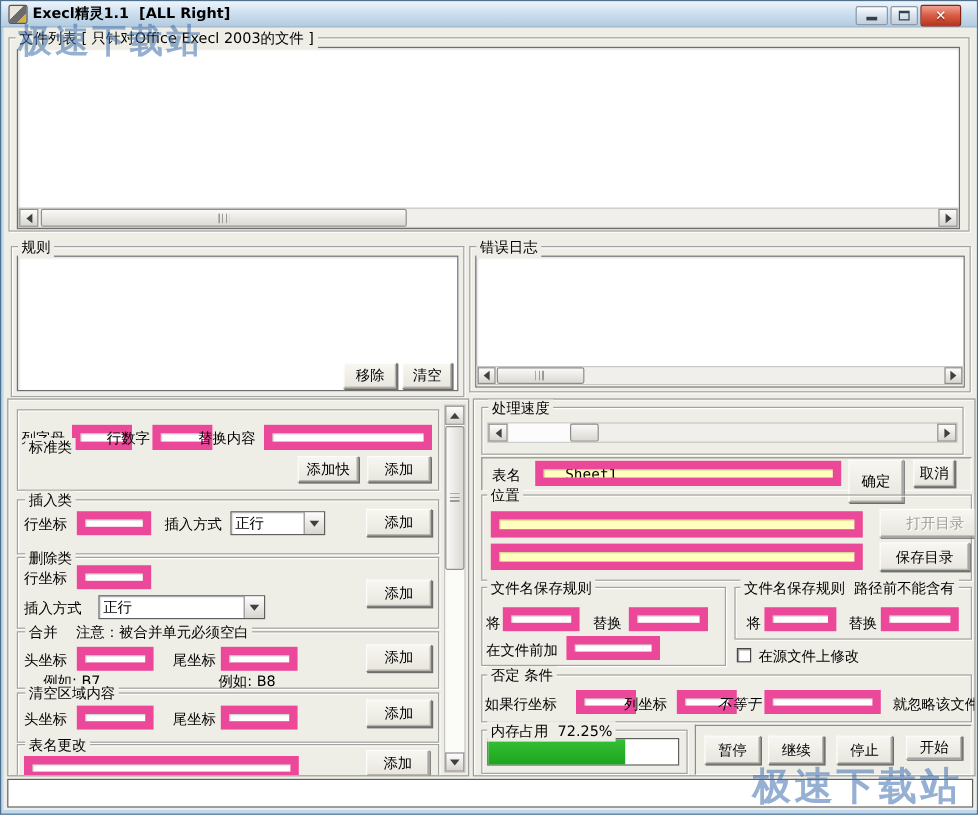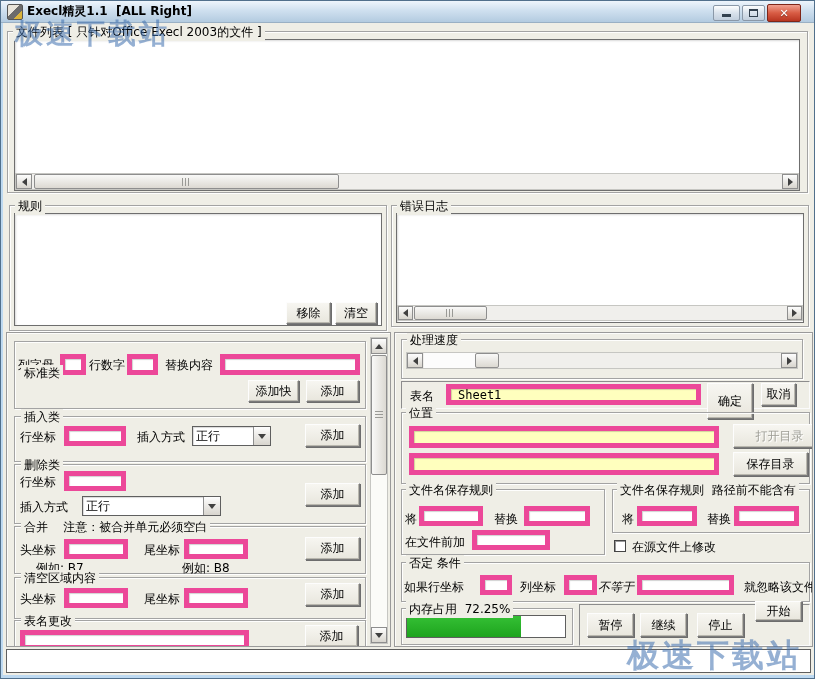--- a/index.html
+++ b/index.html
@@ -23,22 +23,22 @@
   .glyph-max{ width:9px; height:8px; border:1px solid #33414f; border-top-width:2px; }
   .client{ position:absolute; left:2px; top:22px; width:811px; height:652px; background:#efeee6; }
 
   .grp{ position:absolute; border:1px solid #a3a3a3;
         box-shadow:inset 1px 1px 0 rgba(255,255,255,.9), 1px 1px 0 rgba(255,255,255,.9); }
   .lbl{ position:absolute; font-size:12px; white-space:pre; }
   .legend{ position:absolute; background:#efeee6; padding:0 3px; font-size:12px; white-space:pre; z-index:2; }
 
   .listbox{ position:absolute; background:#fff; border:1px solid #6e6e6e;
             box-shadow:inset 1px 1px 2px rgba(0,0,0,.15); }
-  .inp{ position:absolute; background:#fff; border:5px solid #ec4899;
-        box-shadow:inset 1px 1px 1px rgba(0,0,0,.18); font-size:12px; padding:0 7px;
+  .inp{ position:absolute; background:#fff; border:7px solid #ec4899;
+        box-shadow:inset 1px 1px 1px rgba(0,0,0,.18); font-size:12px; padding:0 18px;
         font-family:"DejaVu Sans","Liberation Sans",sans-serif; }
   .inp.yellow{ background:#ffffbe; }
   .inp.mono{ font-family:"DejaVu Sans Mono","Liberation Mono",monospace; font-size:12px; }
 
   .btn{ position:absolute; background:linear-gradient(#f7f6f1,#e8e6dd);
         border:1px solid; border-color:#fdfdfd #7a7a7a #7a7a7a #fdfdfd;
         box-shadow:1px 1px 0 #6d6d6d, inset -1px -1px 0 #b9b7ae;
         display:flex; align-items:center; justify-content:center; font-size:12px; cursor:default; }
   .btn.disabled{ color:#9d9d95; text-shadow:1px 1px 0 #fff; }
 
@@ -272,21 +272,21 @@
     <div class="grp" style="left:6px;top:275px;width:172px;height:37px;"></div>
     <div class="legend" style="left:11px;top:268px;"><span>内存占用</span>  <span>72.25%</span></div>
     <div class="progress" style="left:11px;top:282px;width:160px;height:23px;">
       <div class="fill" style="width: 72.25%;"></div>
     </div>
 
     <div class="sunken" style="left:184px;top:271px;width:231px;height:42px;"></div>
     <div class="btn" style="left:192px;top:280px;width:47px;height:24px;">暂停</div>
     <div class="btn" style="left:245px;top:280px;width:47px;height:24px;">继续</div>
     <div class="btn" style="left:302px;top:280px;width:47px;height:24px;">停止</div>
-    <div class="btn" style="left:360px;top:268px;width:47px;height:20px;">开始</div>
+    <div class="btn" style="left:360px;top:280px;width:47px;height:20px;">开始</div>
   </div>
 
   <div class="listbox" style="left:5px;top:648px;width:805px;height:24px;box-shadow:none;border-color:#5f5f5f;"></div>
 
   <div class="watermark" style="left:14px;top:14px;font-size:28px;">极速下载站</div>
   <div class="watermark" style="left:626px;top:633px;font-size:32px;">极速下载站</div>
 
 </div>
 
 </body></html>

